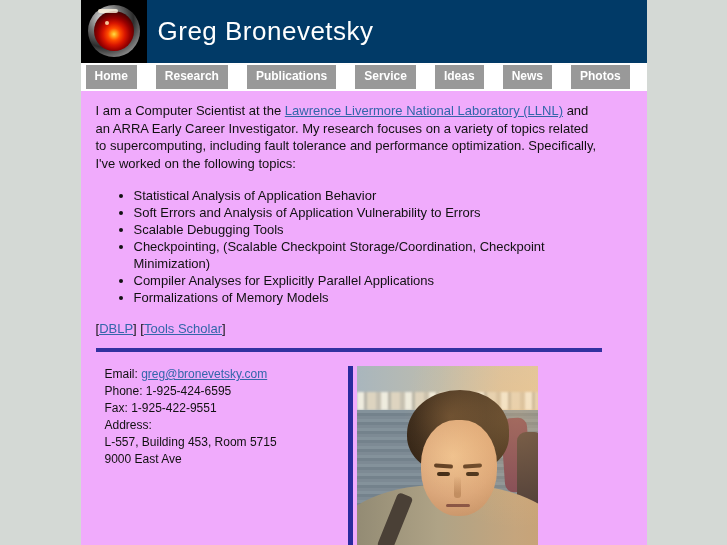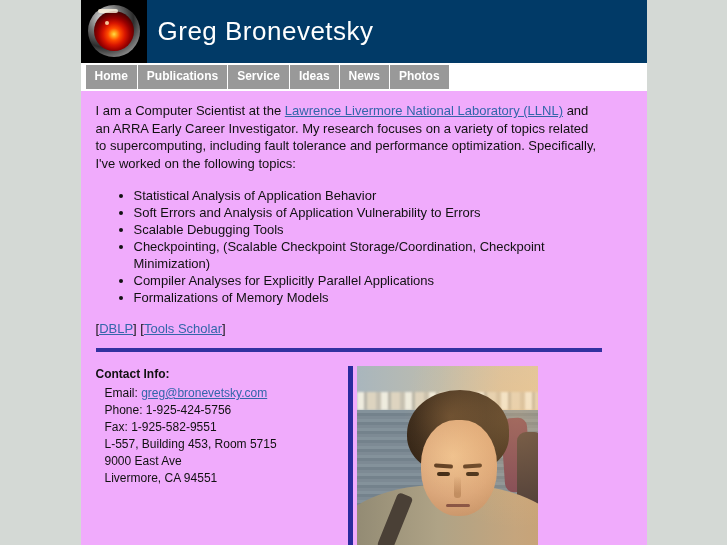--- a/index.html
+++ b/index.html
@@ -57,21 +57,21 @@
     font-weight: 400;
     align-self: center;
     padding-left: 11px;
     letter-spacing: 0.5px;
   }
   
   .nav-bar {
     height: 28px;
     background: #ffffff;
     display: flex;
-    gap: 1px;
+    gap: 19px;
     padding: 2px 0 0 5px;
     align-items: flex-start;
   }
   .nav-btn {
     background: #999999;
     color: #ffffff;
     font-size: 12px;
     font-weight: bold;
     padding: 5px 9px 6px 9px;
     border: none;
@@ -214,20 +214,21 @@
         <div class="hal-lens"></div>
         <div class="hal-glint"></div>
         <div class="hal-spark"></div>
       </div>
     </div>
     <h1 class="site-title">Greg Bronevetsky</h1>
   </div>
 
   <div class="nav-bar">
     <button class="nav-btn">Home</button>
+    <button class="nav-btn">Research</button>
     <button class="nav-btn">Publications</button>
     <button class="nav-btn">Service</button>
     <button class="nav-btn">Ideas</button>
     <button class="nav-btn">News</button>
     <button class="nav-btn">Photos</button>
   </div>
 
   <div class="main">
 
     <p class="intro"><span>I am a Computer Scientist at the </span><a href="#">Lawrence Livermore National Laboratory (LLNL)</a><span> and an ARRA Early Career Investigator. My research focuses on a variety of topics related to supercomputing, including fault tolerance and performance optimization. Specifically, I've worked on the following topics:</span></p>
@@ -241,28 +242,27 @@
       <li>Formalizations of Memory Models</li>
     </ul>
 
     <p class="profile-links"><span>[</span><a href="#">DBLP</a><span>]</span><span> </span><span>[</span><a href="#">Tools Scholar</a><span>]</span></p>
 
     <hr class="divider">
 
     <div class="contact-row">
 
       <div class="contact-col">
-        <div class="contact-heading">Contact Info:</div>
         <div class="contact-lines">
           <div><span>Email: </span><a href="#">greg@bronevetsky.com</a></div>
-          <div>Phone: 1-925-424-5756</div>
-          <div>Fax: 1-925-582-9551</div>
+          <div>Phone: 1-925-424-6595</div>
+          <div>Fax: 1-925-422-9551</div>
+          <div>Address:</div>
           <div>L-557, Building 453, Room 5715</div>
           <div>9000 East Ave</div>
-          <div>Livermore, CA 94551</div>
         </div>
       </div>
 
       <div class="photo-frame">
         <div class="photo">
           <div class="ph-sky"></div>
           <div class="ph-skyline"></div>
           <div class="ph-water"></div>
           <div class="ph-person-maroon"></div>
           <div class="ph-person-dark"></div>

